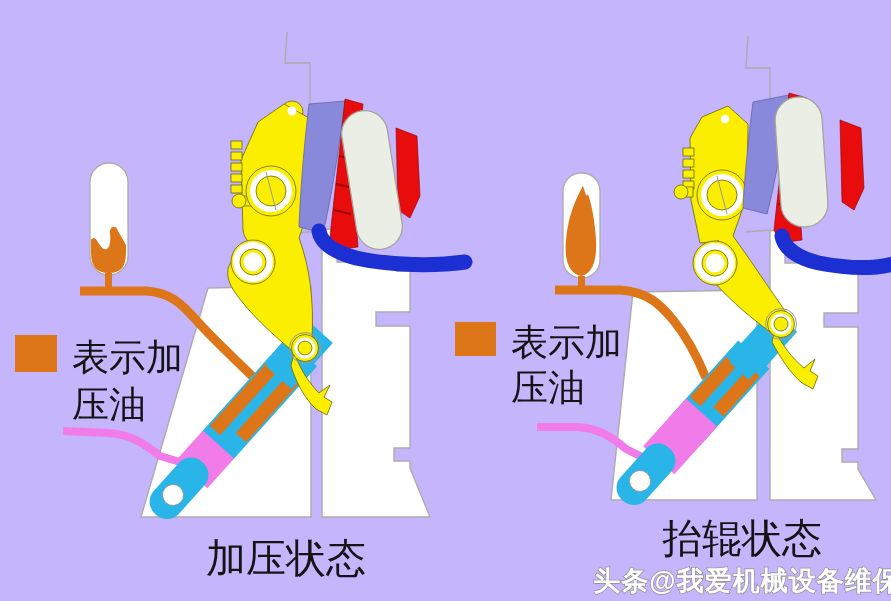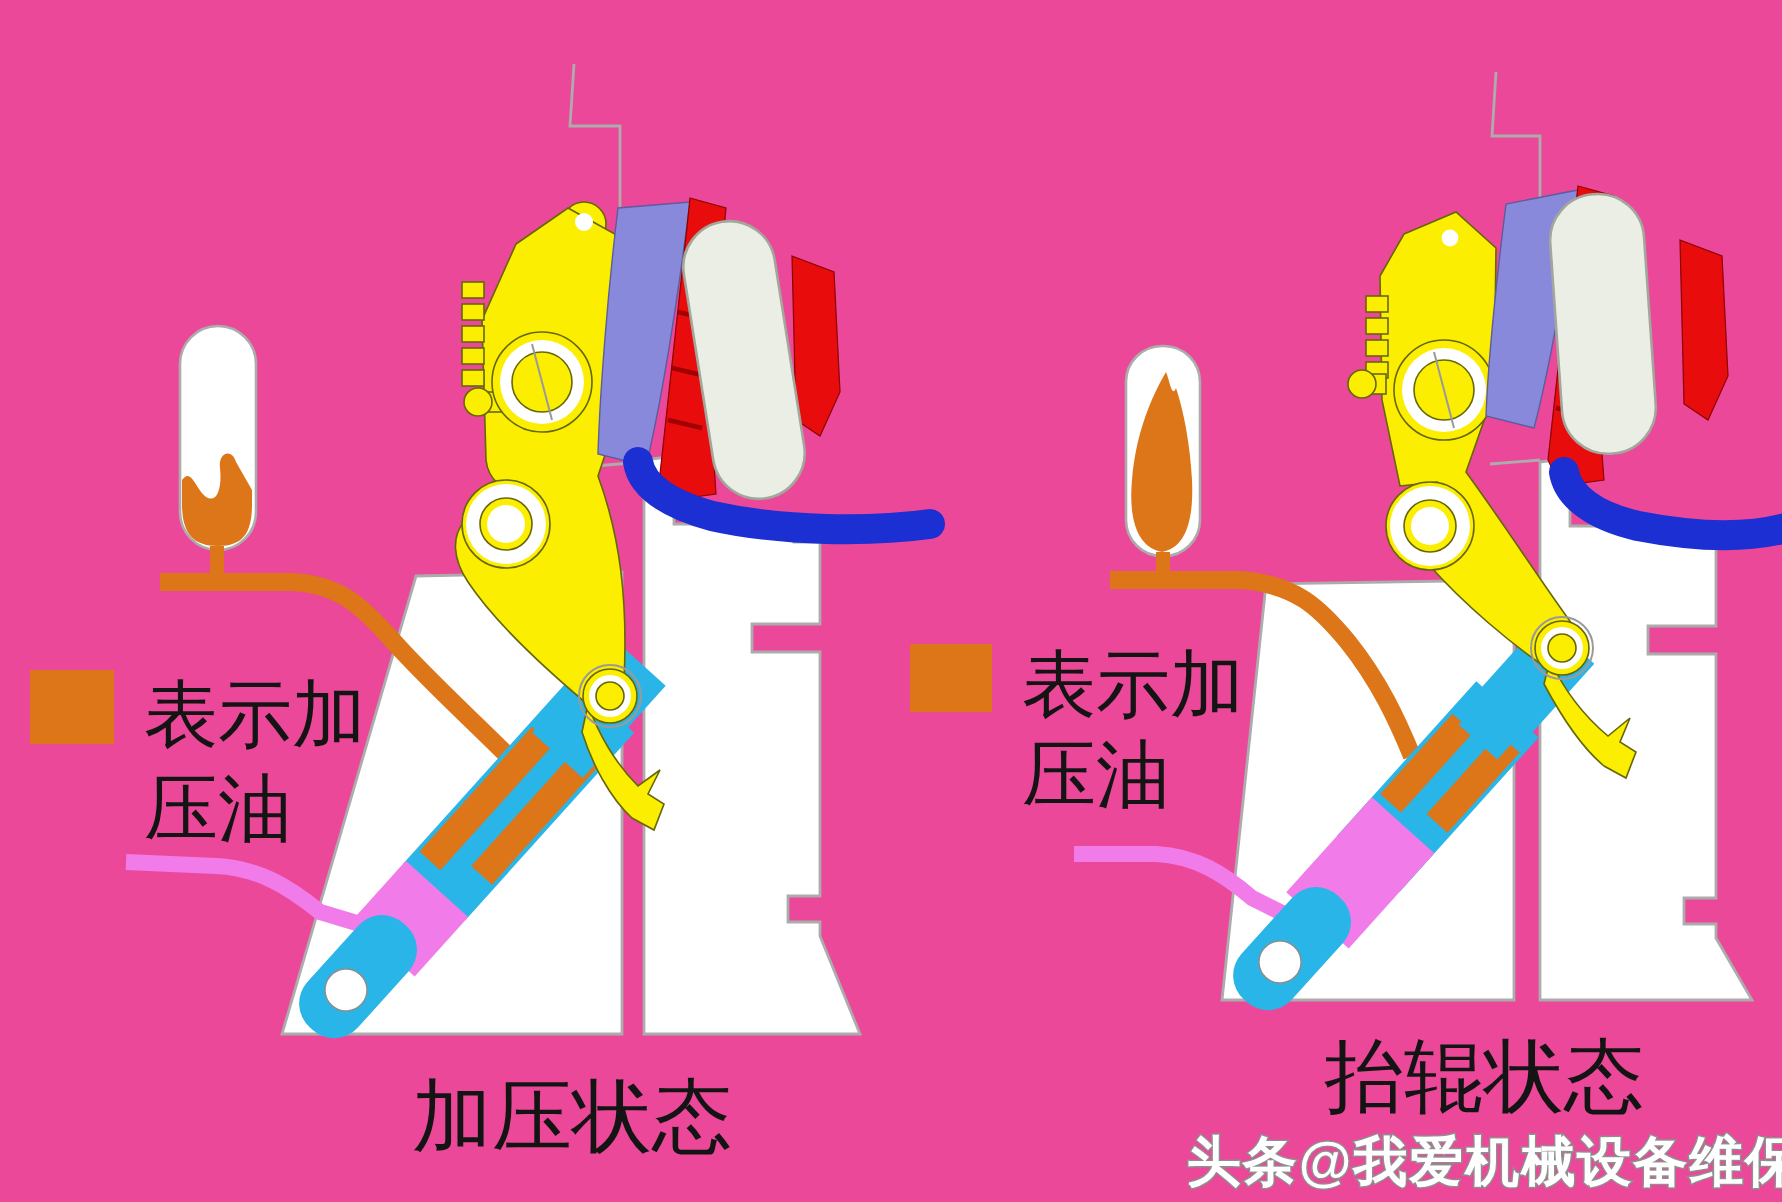--- a/index.html
+++ b/index.html
@@ -1,16 +1,16 @@
 <!DOCTYPE html>
 <html style="--oil: #DD7519; --yellow: #FBEE00; --cyan: #29B5E8; --pink: #F07BE9; --wedge: #8989DC; --red: #E80C0C; --red_dark: #A00000; --blue: #1B2FD2; --roller: #EBEEE4; --roller_stroke: #A3A69B; --frame: #ACACAC; --ink: #141414; --watermark_fill: #FFFFFF; --watermark_stroke: #8F8F8F;"><head>
 <meta charset="utf-8">
 <style>
   html,body{margin:0;padding:0;background:#fff;}
-  .stage{position:relative;width:891px;height:601px;background:#ec4899;overflow:hidden;
+  .stage{position:relative;width:891px;height:601px;background:#c4b5fd;overflow:hidden;
          font-family:"Liberation Serif", serif;}
   svg{display:block}
   .frame{fill:#ffffff;stroke:var(--frame);stroke-width:1.4;}
   .frameline{fill:none;stroke:var(--frame);stroke-width:1.4;}
   .cap{fill:#ffffff;stroke:var(--frame);stroke-width:1.3;}
   .f-oil{fill:var(--oil);}
   .s-oil{fill:none;stroke:var(--oil);stroke-width:9;}
   .s-pink{fill:none;stroke:var(--pink);stroke-width:8;}
   .s-blue{fill:none;stroke:var(--blue);stroke-width:15;stroke-linecap:round;}
   .f-cyan{fill:var(--cyan);}

